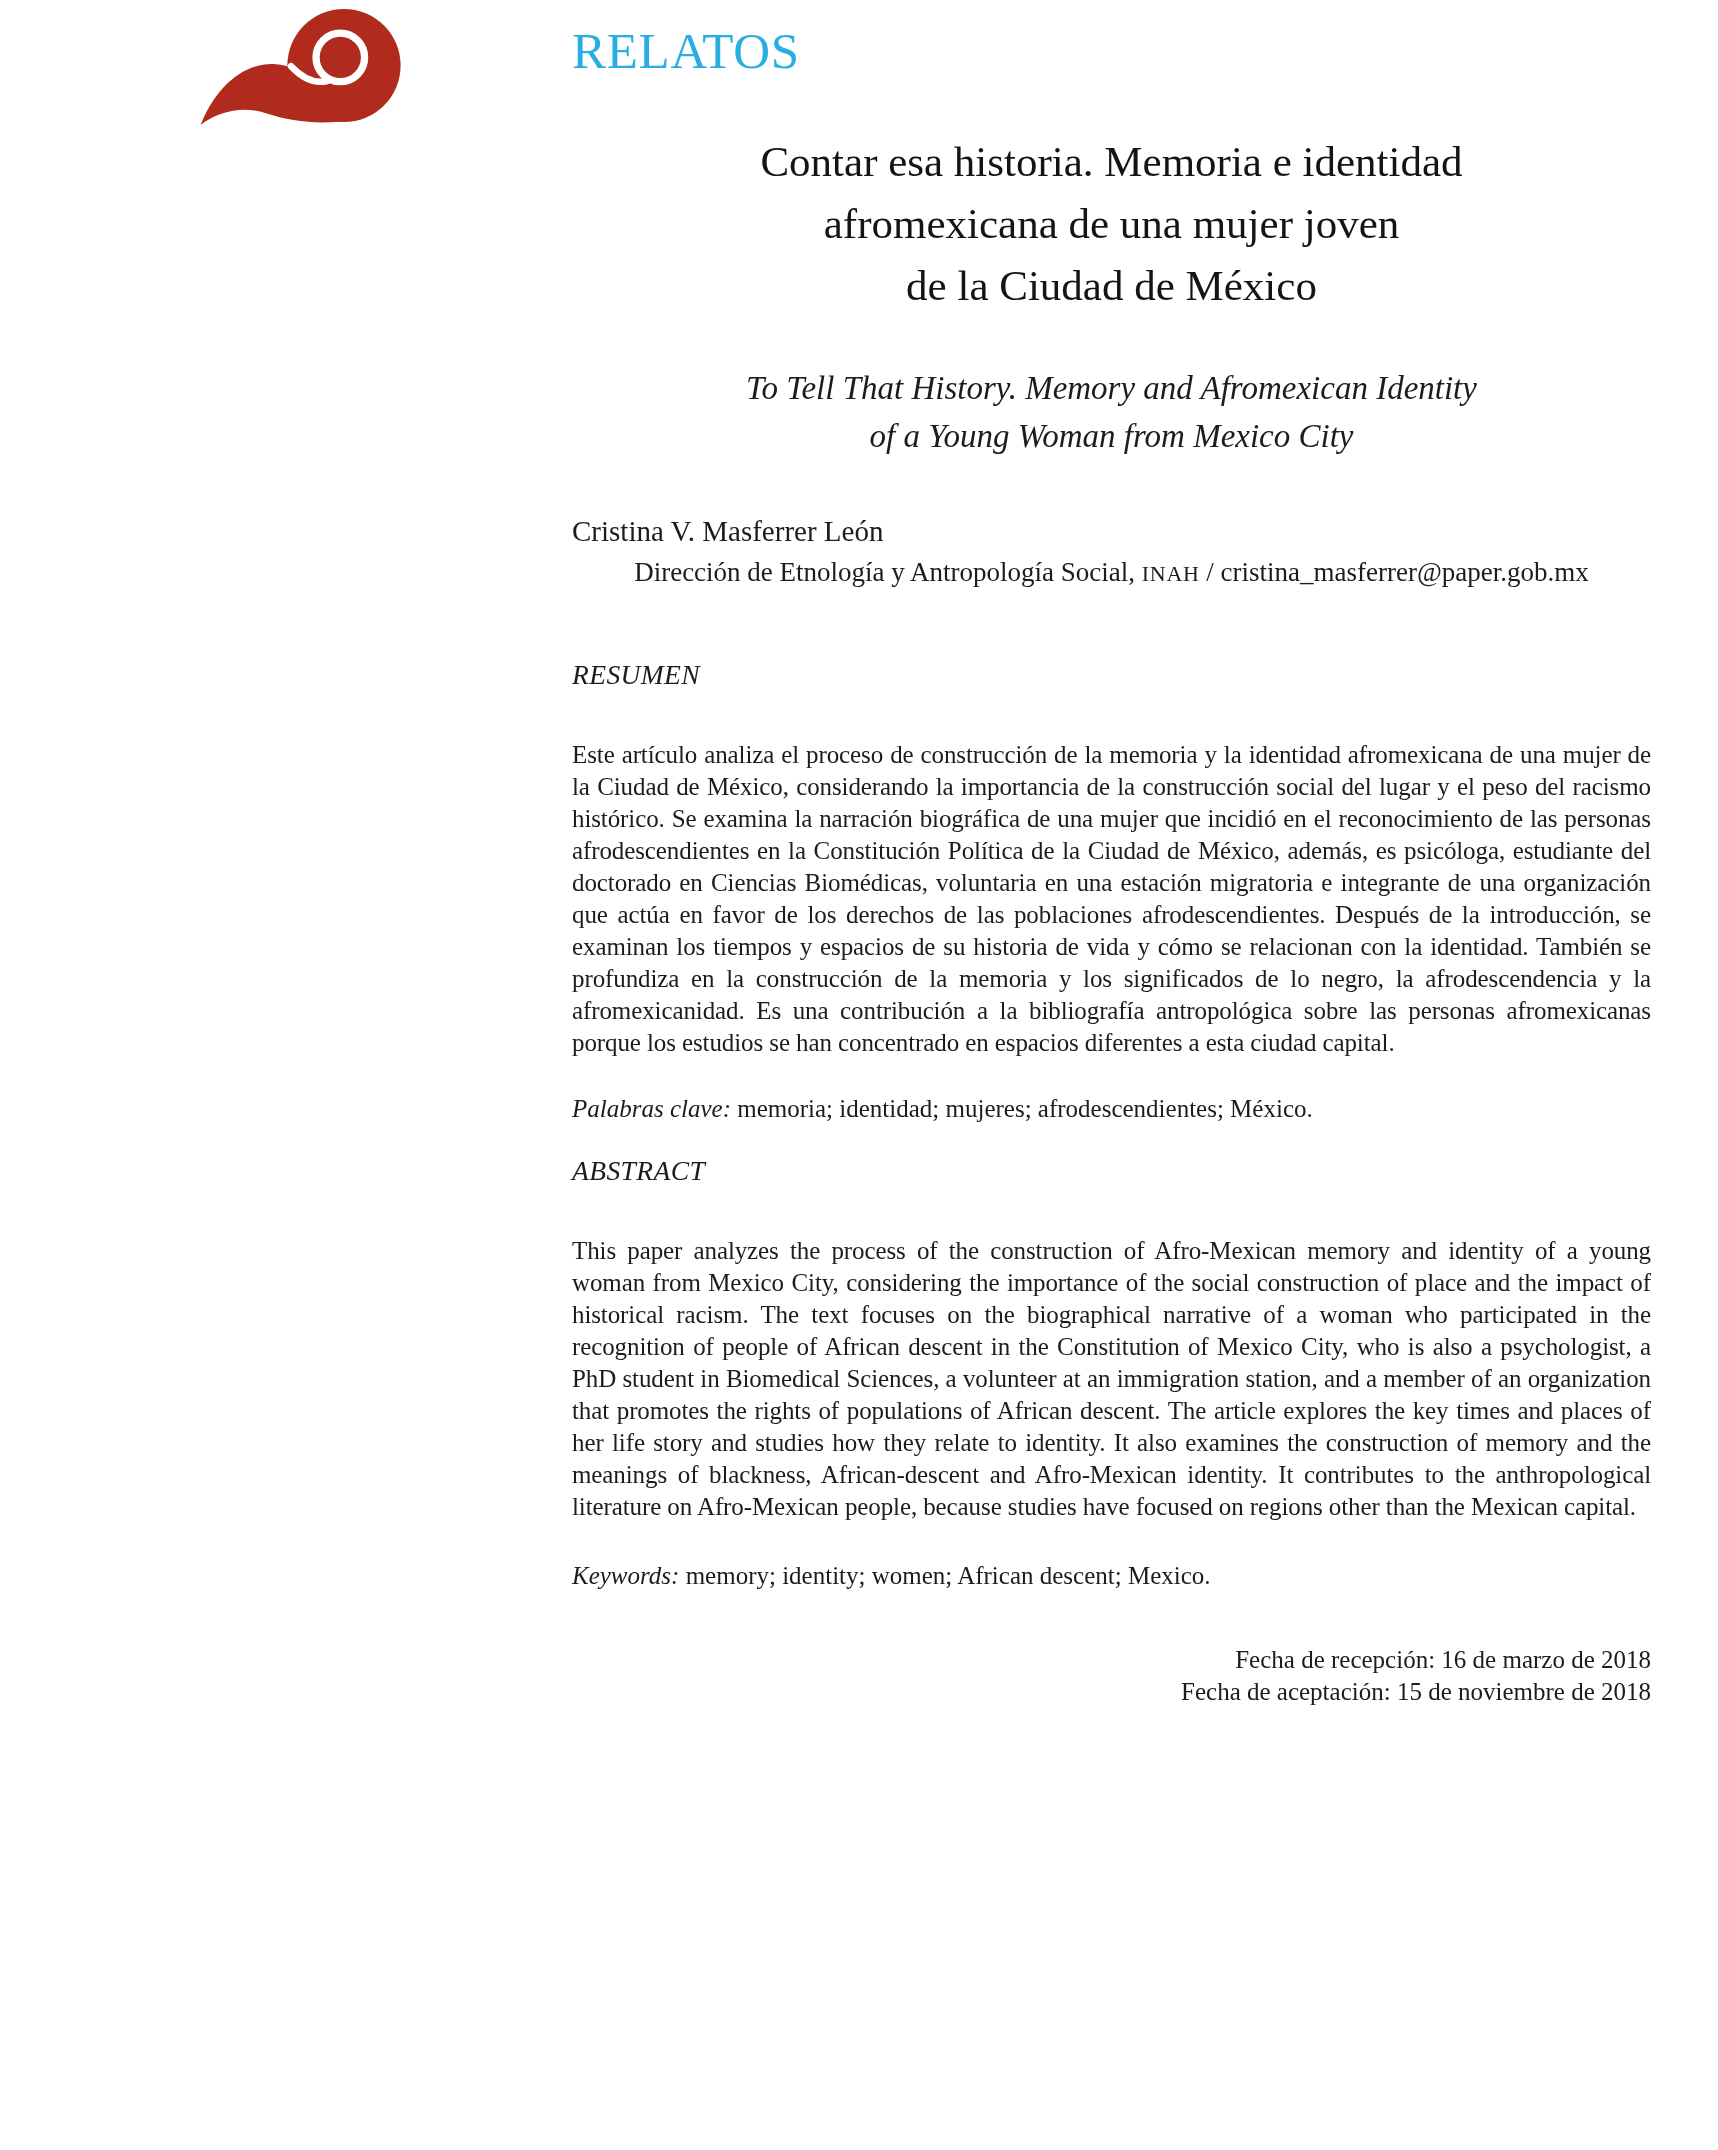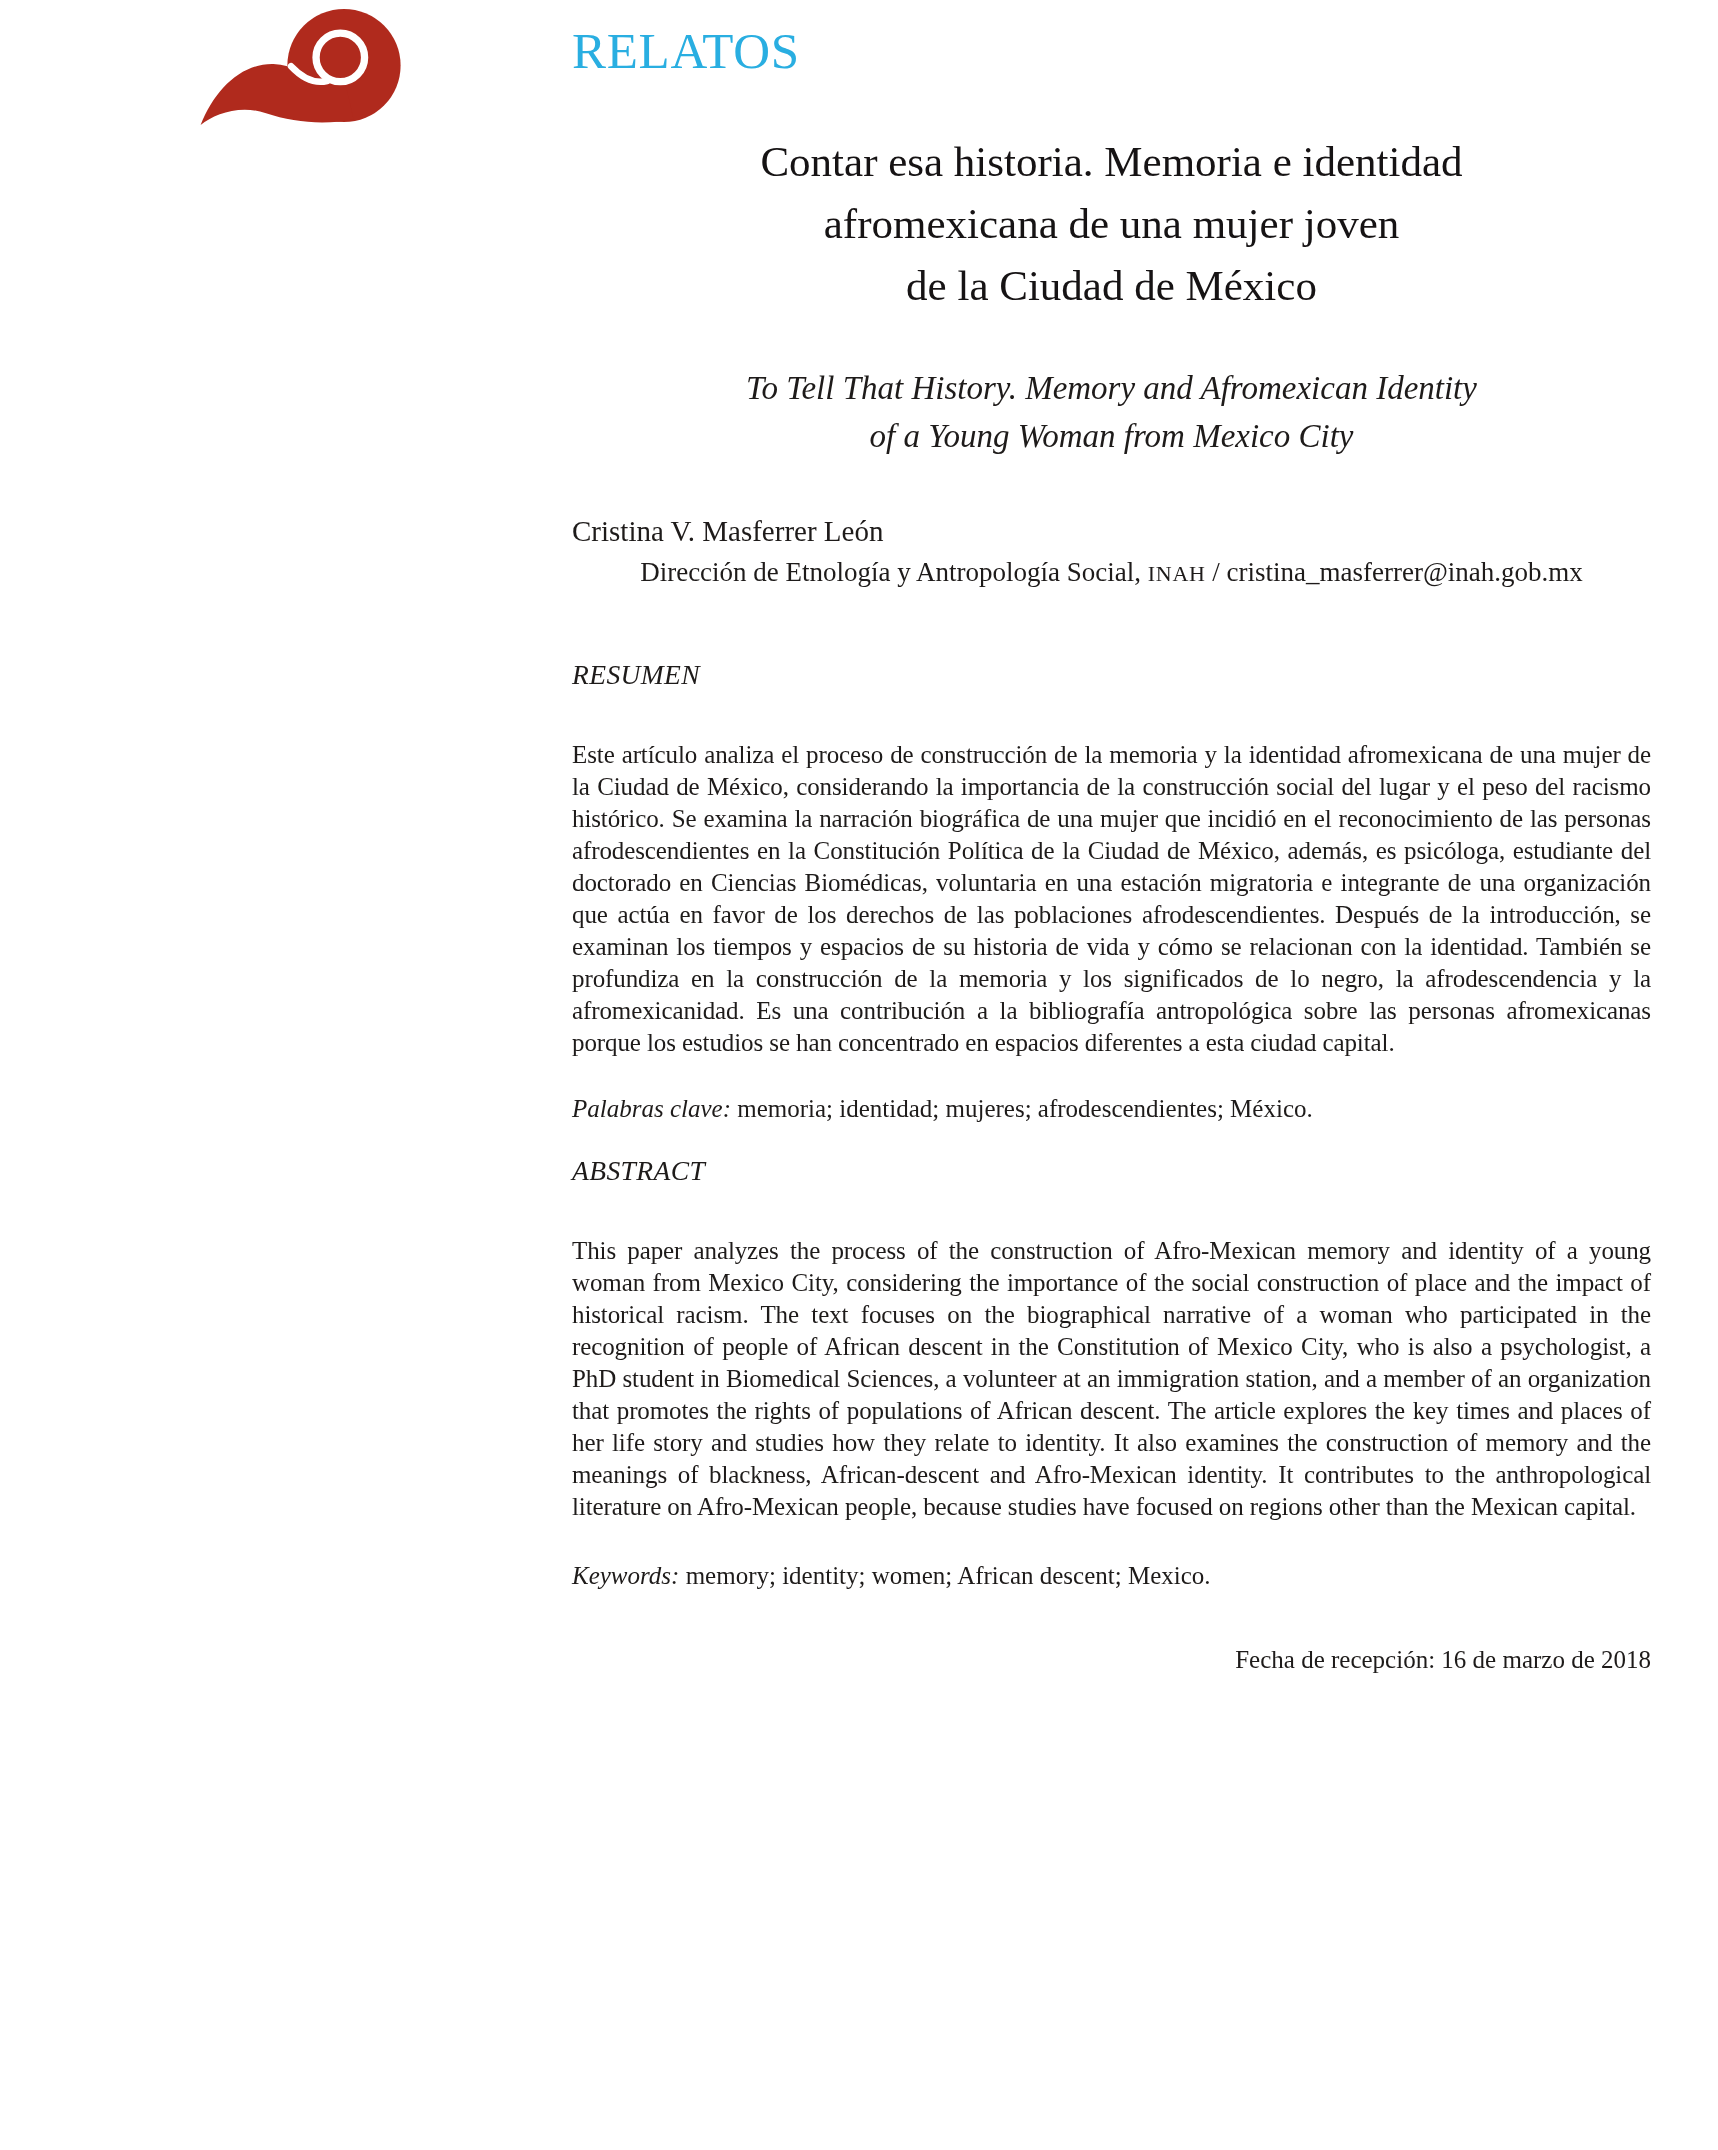--- a/index.html
+++ b/index.html
@@ -135,37 +135,38 @@
     <div>de la Ciudad de México</div>
   </h1>
 
   <h2 class="content-block title-en">
     <div>To Tell That History. Memory and Afromexican Identity</div>
     <div>of a Young Woman from Mexico City</div>
   </h2>
 
   <div class="content-block author">Cristina V. Masferrer León</div>
   <div class="content-block affiliation">
-    <span>Dirección de Etnología y Antropología Social, </span><span class="smallcaps">INAH</span><span> / cristina_masferrer@inah.gob.mx</span>
+    <span>Dirección de Etnología y Antropología Social, </span><span class="smallcaps">INAH</span><span> / cristina_masferrer@paper.gob.mx</span>
   </div>
 
   <h3 class="content-block section-heading resumen-heading">RESUMEN</h3>
   <p class="content-block body-par resumen-body">Este artículo analiza el proceso de construcción de la memoria y la identidad afromexicana de una mujer de la Ciudad de México, considerando la importancia de la construcción social del lugar y el peso del racismo histórico. Se examina la narración biográfica de una mujer que incidió en el reconocimiento de las personas afrodescendientes en la Constitución Política de la Ciudad de México, además, es psicóloga, estudiante del doctorado en Ciencias Biomédicas, voluntaria en una estación migratoria e integrante de una organización que actúa en favor de los derechos de las poblaciones afrodescendientes. Después de la introducción, se examinan los tiempos y espacios de su historia de vida y cómo se relacionan con la identidad. También se profundiza en la construcción de la memoria y los significados de lo negro, la afrodescendencia y la afromexicanidad. Es una contribución a la bibliografía antropológica sobre las personas afromexicanas porque los estudios se han concentrado en espacios diferentes a esta ciudad capital.</p>
   <div class="content-block keywords-line palabras-line">
     <span class="kw-label">Palabras clave:</span><span> memoria; identidad; mujeres; afrodescendientes; México.</span>
   </div>
 
   <h3 class="content-block section-heading abstract-heading">ABSTRACT</h3>
   <p class="content-block body-par abstract-body">This paper analyzes the process of the construction of Afro-Mexican memory and identity of a young woman from Mexico City, considering the importance of the social construction of place and the impact of historical racism. The text focuses on the biographical narrative of a woman who participated in the recognition of people of African descent in the Constitution of Mexico City, who is also a psychologist, a PhD student in Biomedical Sciences, a volunteer at an immigration station, and a member of an organization that promotes the rights of populations of African descent. The article explores the key times and places of her life story and studies how they relate to identity. It also examines the construction of memory and the meanings of blackness, African-descent and Afro-Mexican identity. It contributes to the anthropological literature on Afro-Mexican people, because studies have focused on regions other than the Mexican capital.</p>
   <div class="content-block keywords-line keywords-en-line">
     <span class="kw-label">Keywords:</span><span> memory; identity; women; African descent; Mexico.</span>
   </div>
 
   <div class="content-block dates">
     <div>Fecha de recepción: 16 de marzo de 2018</div>
+    <div>Fecha de aceptación: 15 de noviembre de 2018</div>
   </div>
 
   <div class="footer-red"></div>
   <svg class="footer-logo" viewBox="0 0 275 170" preserveAspectRatio="none" aria-hidden="true">
     <g transform="translate(275,0) scale(-1,1)">
       <circle cx="198" cy="85" r="77" fill="#ffffff"></circle>
       <path fill="#ffffff" d="M 3 166
         C 22 118 58 82 102 83
         C 129 84 149 99 163 108
         C 175 115 189 118 201 114

